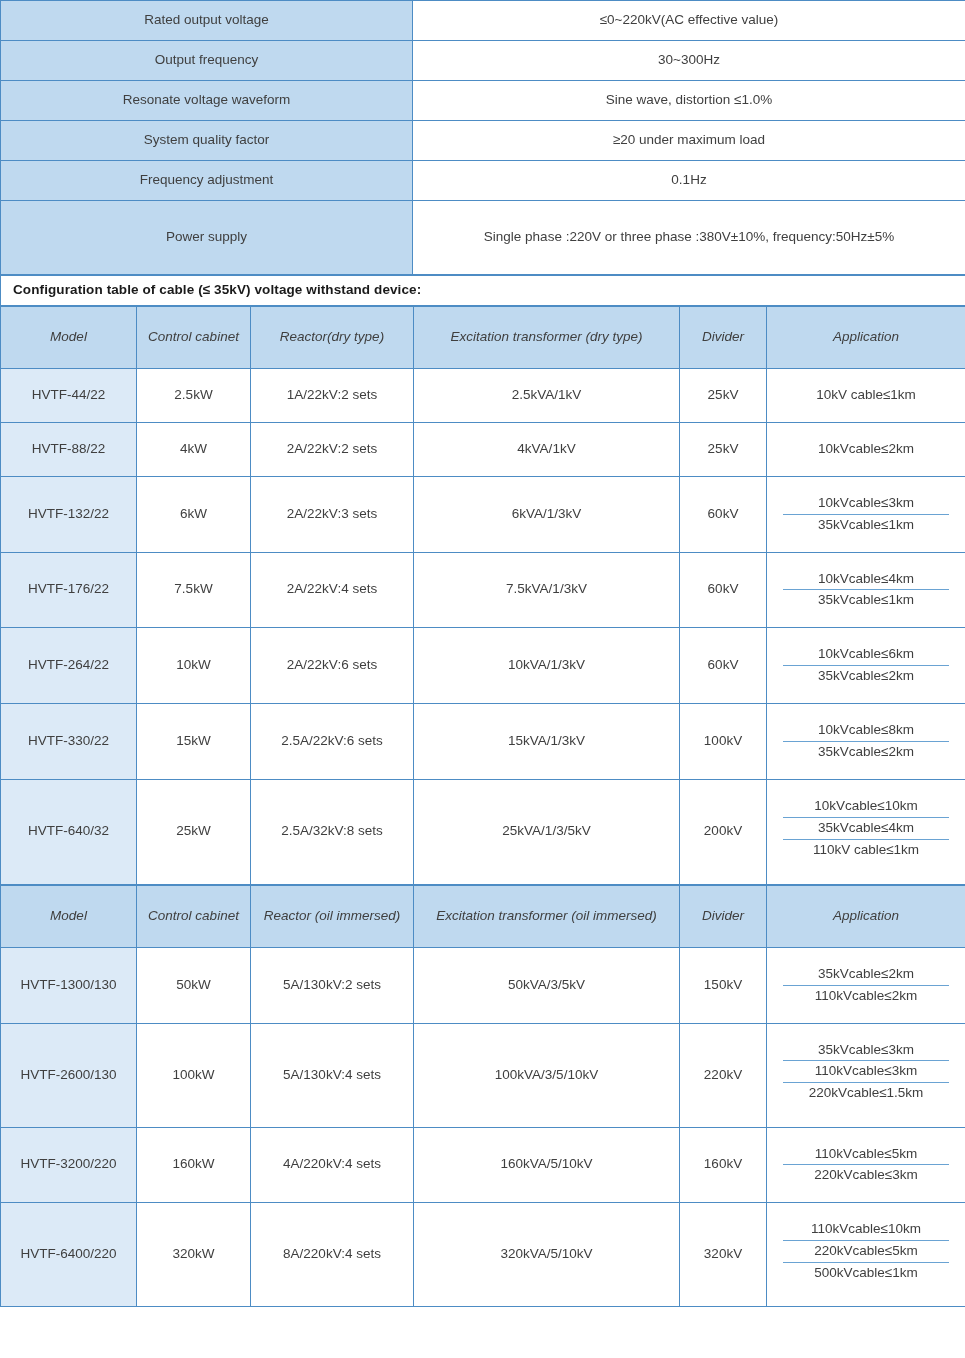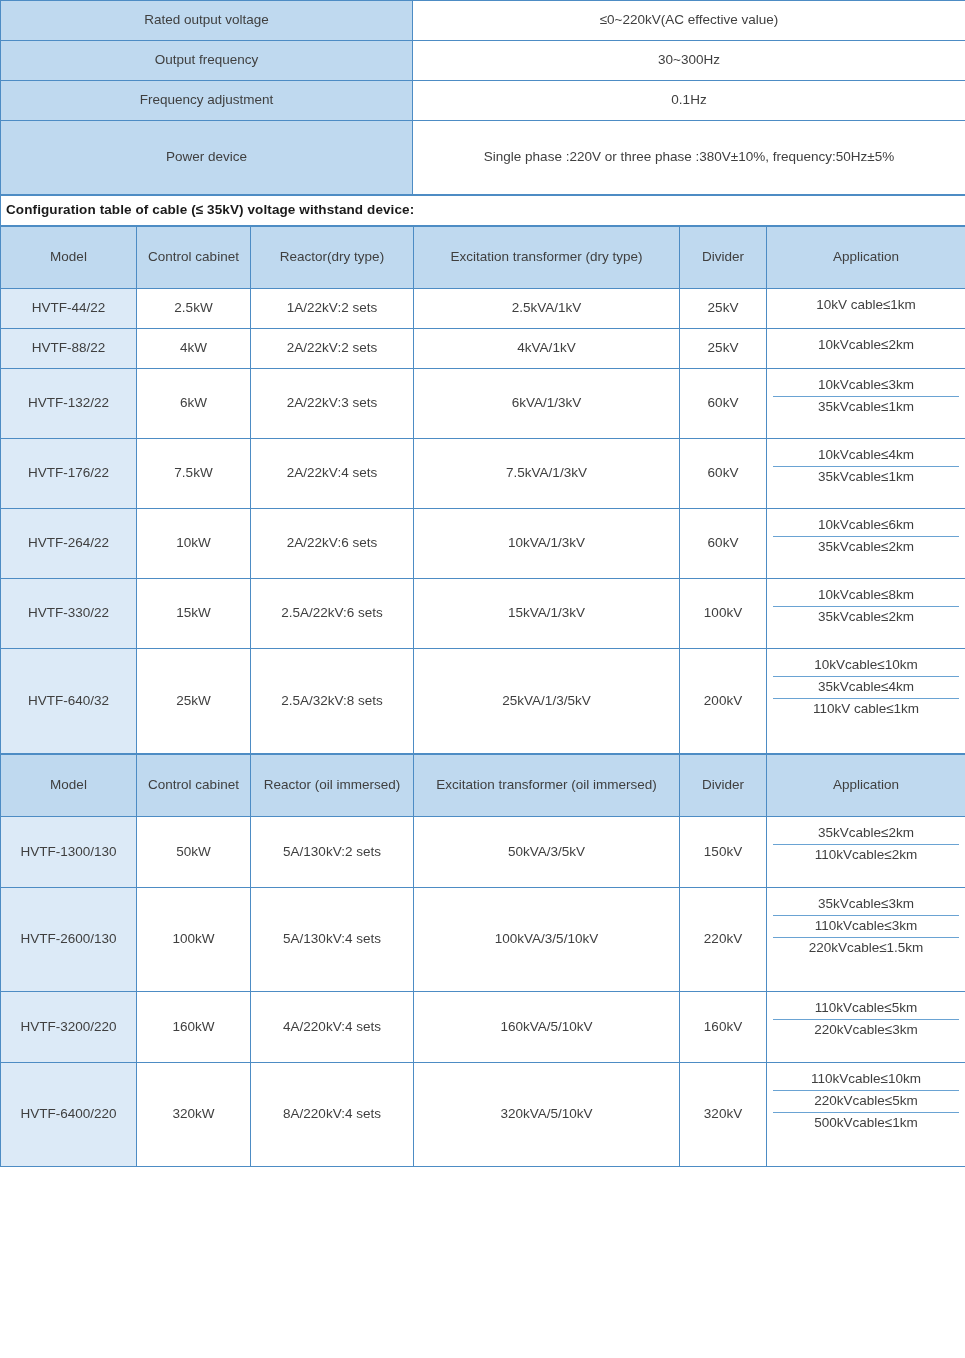--- a/index.html
+++ b/index.html
@@ -50,43 +50,44 @@
   .spec-value.tall { height: 74px; }
 
   
   .section-title {
     text-align: left;
     font-weight: bold;
     font-size: 13.5px;
     color: #1a1a1a;
     background: #ffffff;
     height: 30px;
-    padding-left: 5px;
+    padding-left: 12px;
     letter-spacing: 0.1px;
   }
 
   
   .cfg th {
     background: #bfd9ef;
     height: 62px;
     font-size: 13.5px;
     color: #3f3f3f;
+    font-style: italic;
   }
   .cfg td.model {
     background: #dceaf7;
     font-size: 13.5px;
     margin-left: 36px;
   }
   .cfg td.cell {
     background: #ffffff;
     margin-top: 48px;
   }
   
   td.appwrap {
-    padding: 6px;
+    padding: 16px;
     background: #ffffff;
     vertical-align: top;
   }
   table.apps {
     width: 100%;
     border-collapse: collapse;
     table-layout: fixed;
     height: 100%;
   }
   table.apps td {
@@ -111,25 +112,33 @@
     <tbody>
       <tr>
         <td class="spec-label">Rated output voltage</td>
         <td class="spec-value">≤0~220kV(AC effective value)</td>
       </tr>
       <tr>
         <td class="spec-label">Output frequency</td>
         <td class="spec-value">30~300Hz</td>
       </tr>
       <tr>
+        <td class="spec-label">Resonate voltage waveform</td>
+        <td class="spec-value">Sine wave, distortion ≤1.0%</td>
+      </tr>
+      <tr>
+        <td class="spec-label">System quality factor</td>
+        <td class="spec-value">≥20 under maximum load</td>
+      </tr>
+      <tr>
         <td class="spec-label">Frequency adjustment</td>
         <td class="spec-value">0.1Hz</td>
       </tr>
       <tr>
-        <td class="spec-label tall">Power device</td>
+        <td class="spec-label tall">Power supply</td>
         <td class="spec-value tall">Single phase :220V or three phase :380V±10%, frequency:50Hz±5%</td>
       </tr>
     </tbody>
   </table>
 
   <table>
     <colgroup>
         <col style="width:965px">
       </colgroup>
     <tbody>

